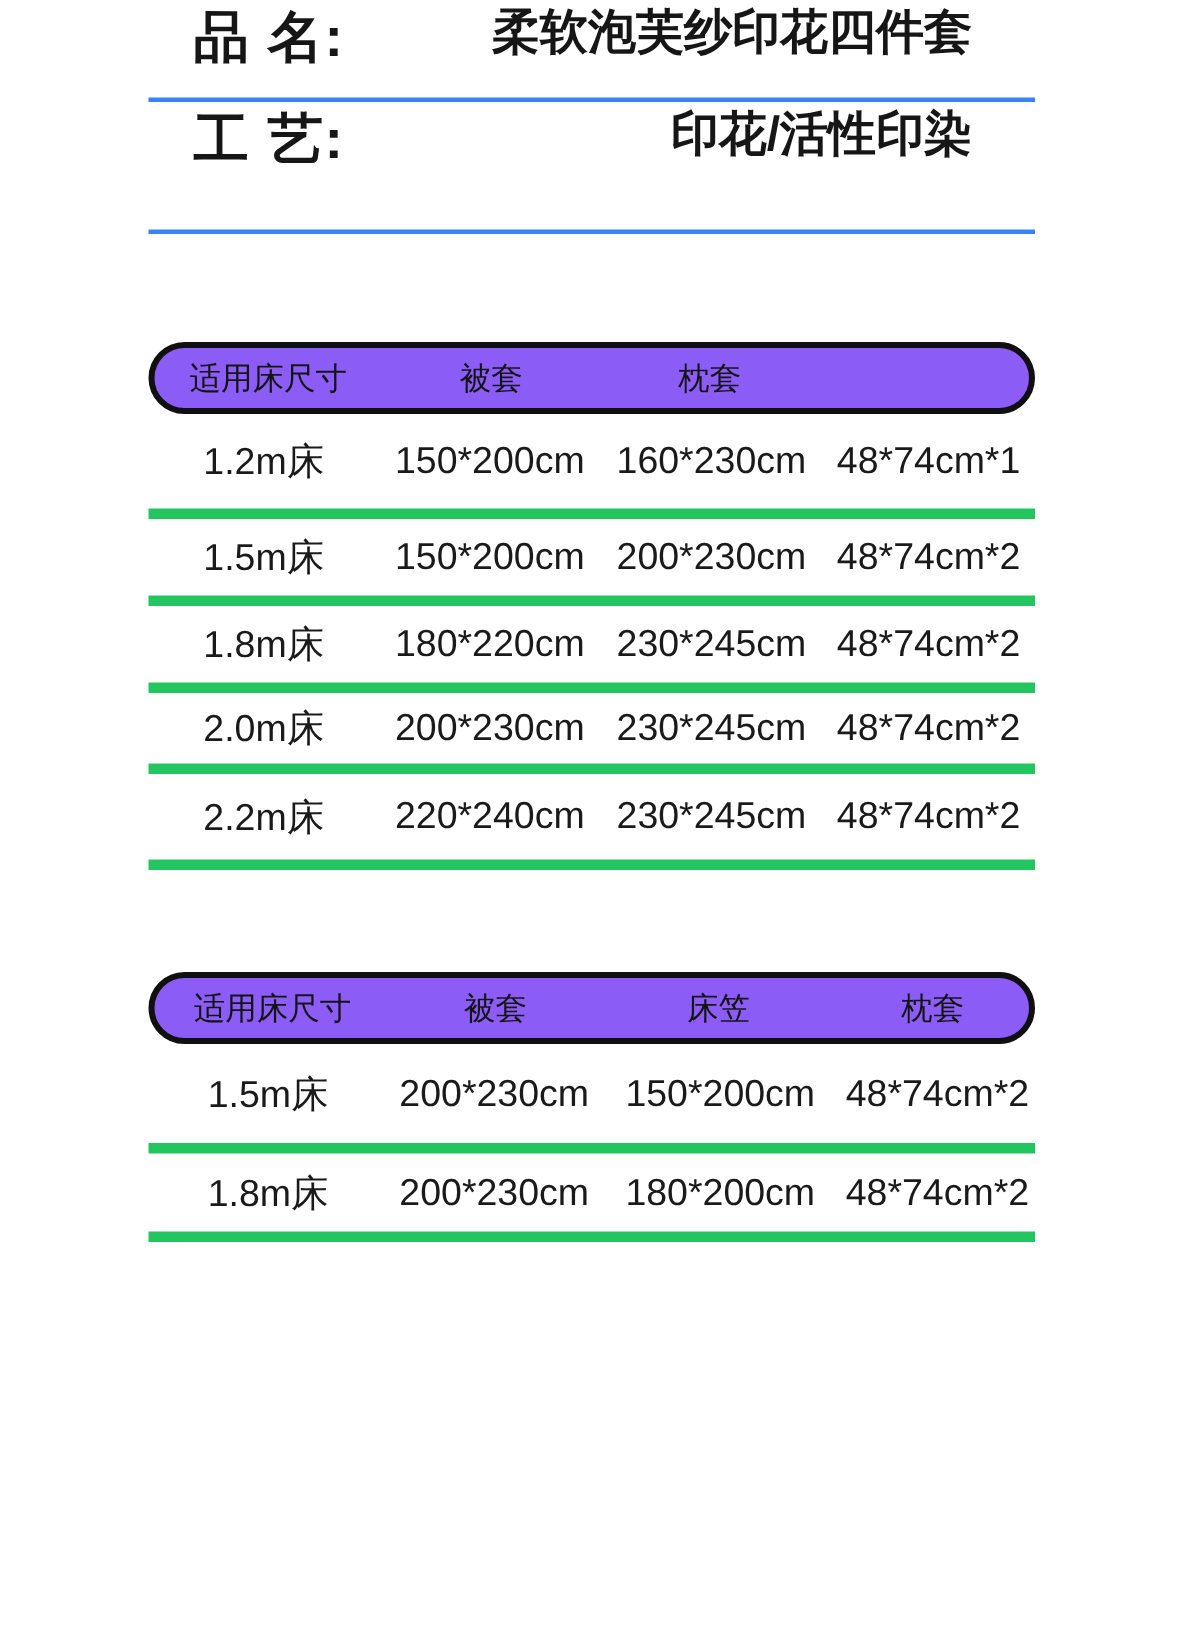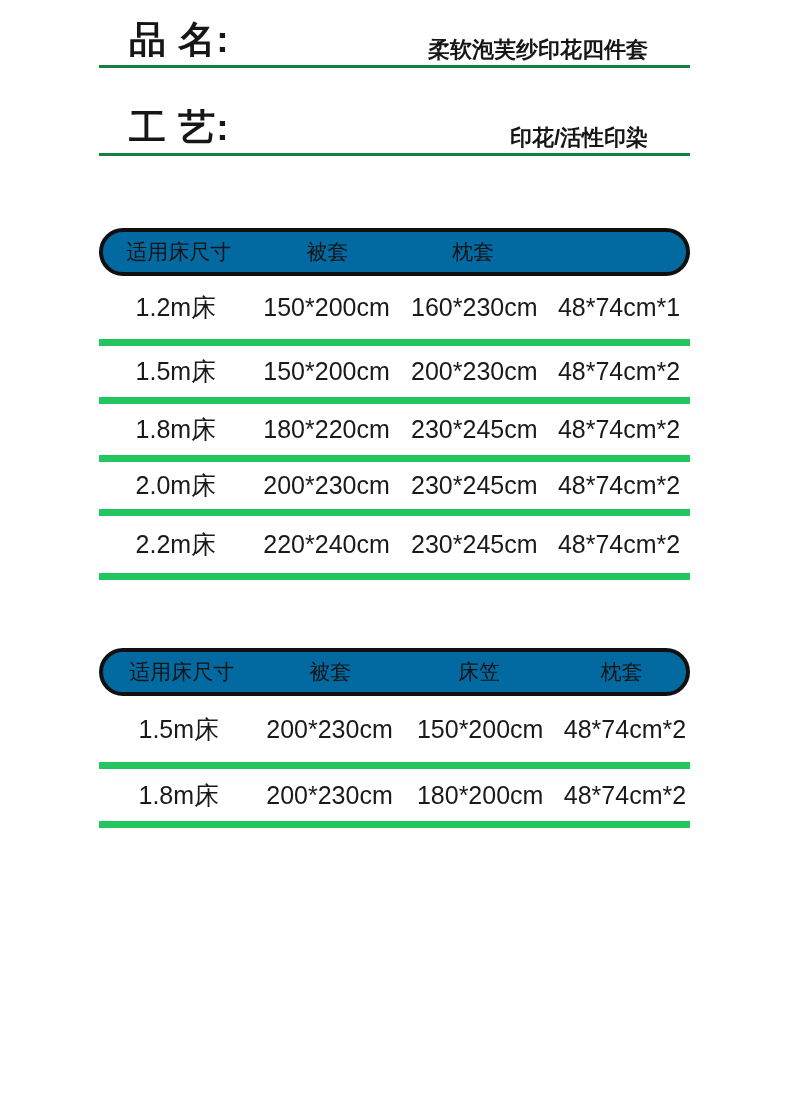--- a/index.html
+++ b/index.html
@@ -17,48 +17,48 @@
   }
   .container {
     width: 591px;
     margin-left: 99px;
   }
 
   
   .info-row {
     display: flex;
     justify-content: space-between;
-    align-items: flex-end;
-    border-bottom: 3px solid #15803d;
+    align-items: flex-start;
+    border-bottom: 3px solid #3b82f6;
     padding-left: 30px;
     padding-right: 42px;
   }
   .info-row:nth-of-type(1) { height: 68px; }
   .info-row:nth-of-type(2) { height: 88px; }
   .info-row:nth-of-type(3) { height: 92px; }
   .info-label {
     font-size: 37px;
     font-weight: 900;
     letter-spacing: 1px;
     white-space: nowrap;
   }
   .info-value {
-    font-size: 22px;
+    font-size: 32px;
     font-weight: 700;
     white-space: nowrap;
   }
 
   
   .size-table-1 { margin-top: 72px; }
   .size-table-2 { margin-top: 68px; }
   .pill-header {
     height: 48px;
     border: 4px solid #101010;
     border-radius: 24px;
-    background: #0369a1;
+    background: #8b5cf6;
     display: grid;
     align-items: center;
   }
   .grid-t1 { grid-template-columns: 26% 25% 25% 24%; }
   .grid-t2 { grid-template-columns: 27% 24% 27% 22%; }
   .header-cell {
     text-align: center;
     font-size: 21px;
     font-weight: 500;
     color: #141414;

